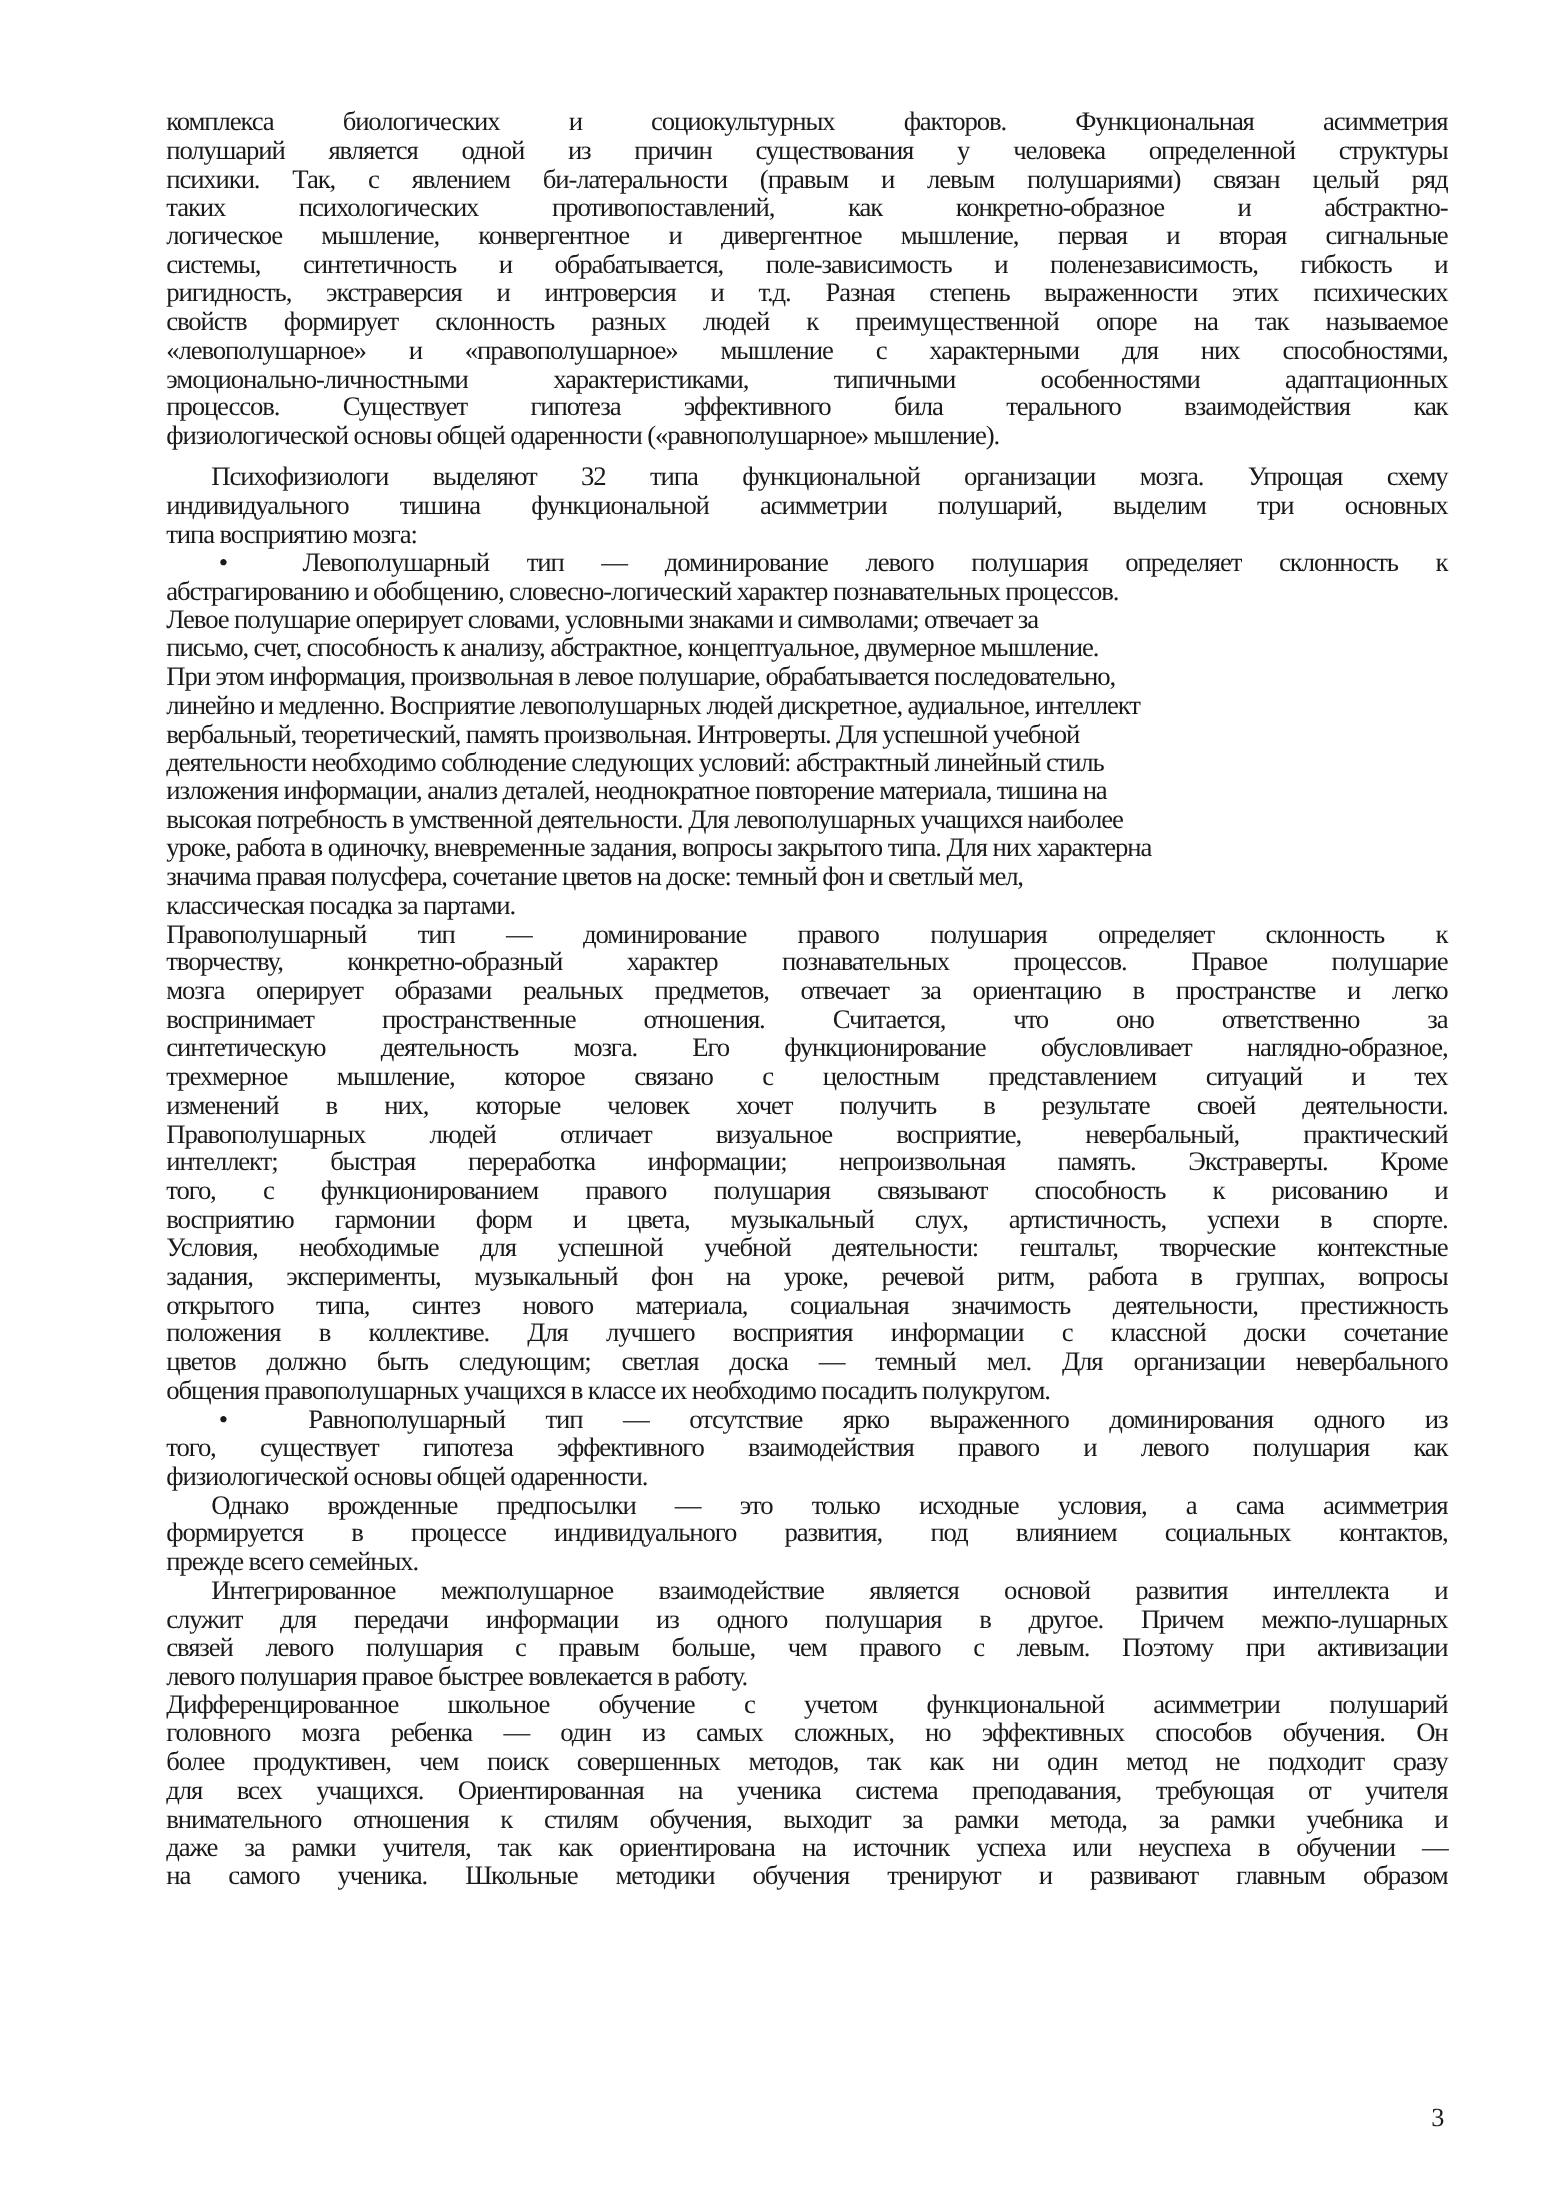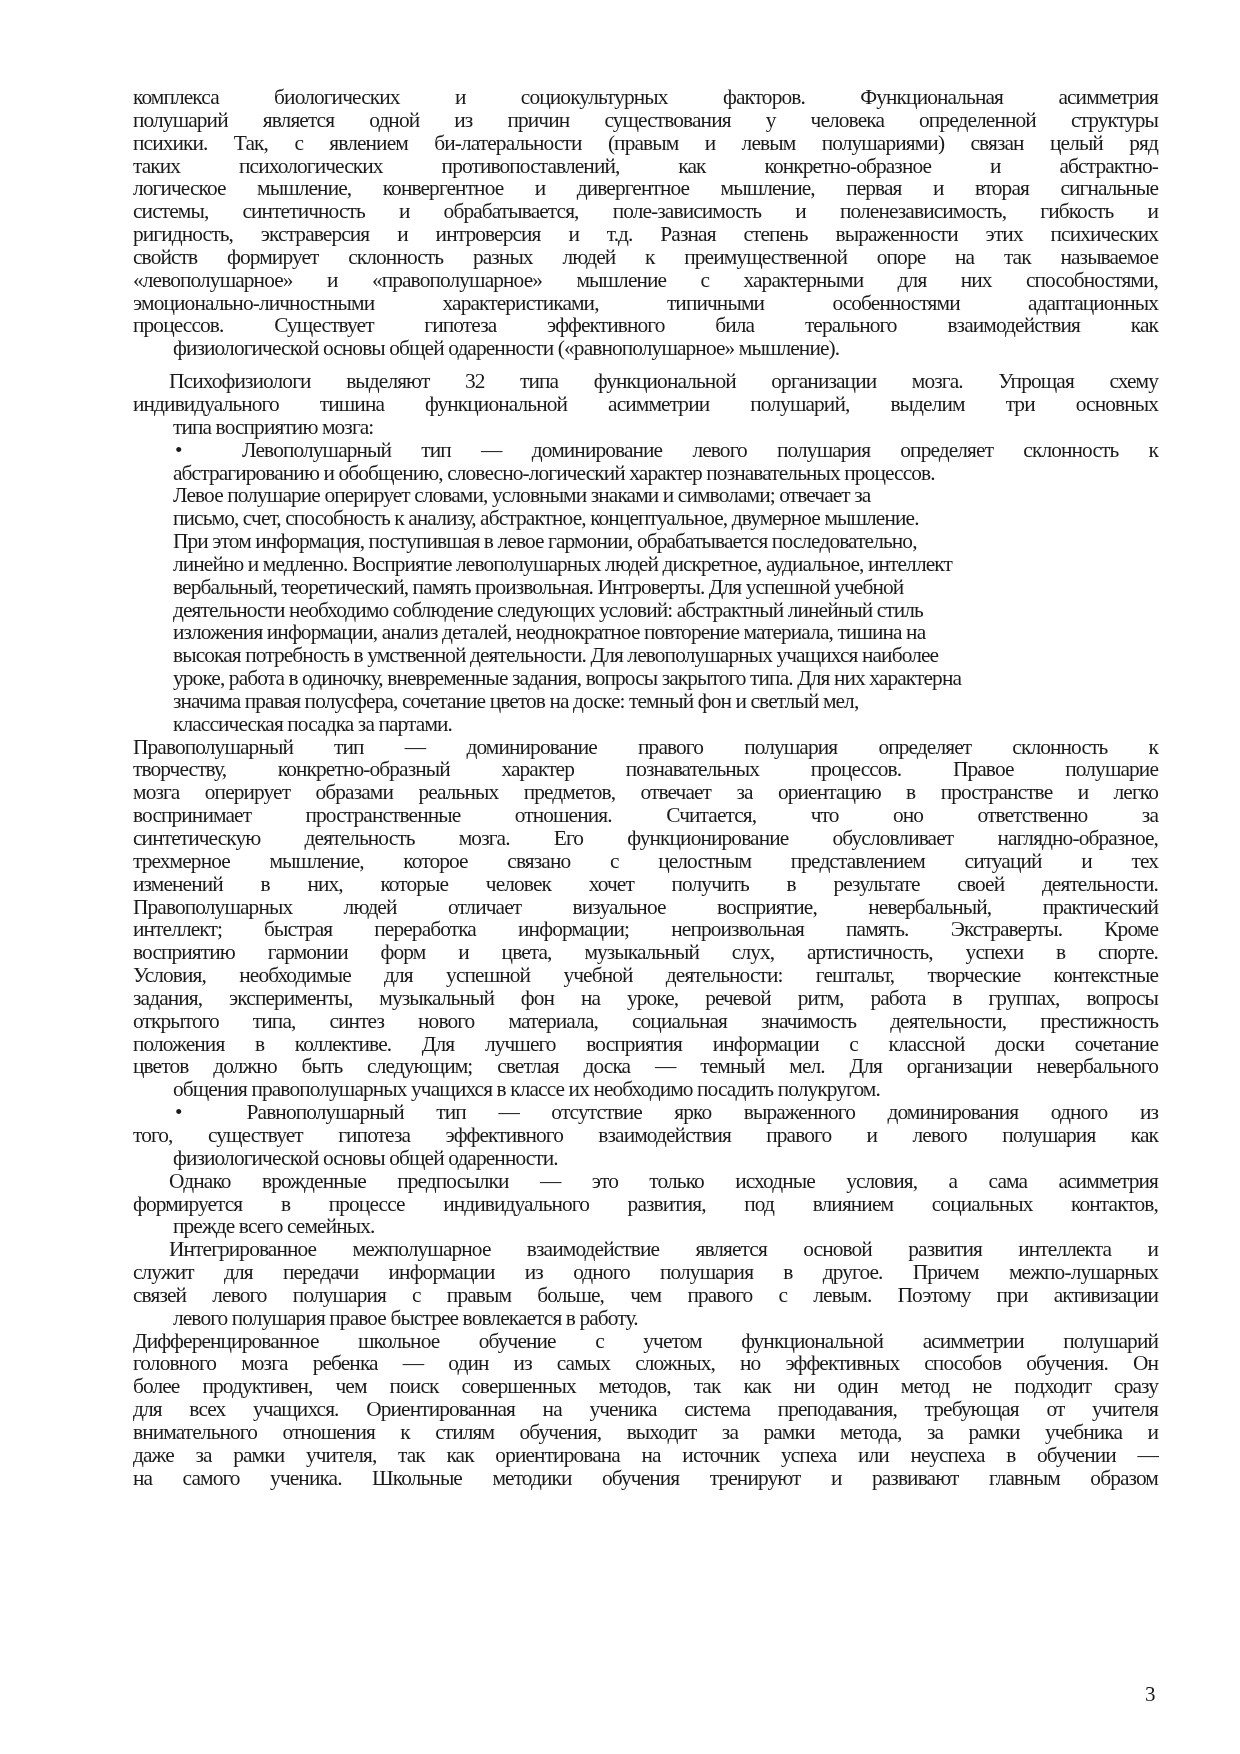--- a/index.html
+++ b/index.html
@@ -32,21 +32,20 @@
       height: 22.85px;
       white-space: nowrap;
       text-align-last: justify;
       text-align: justify;
       overflow: visible;
       letter-spacing: -0.35px;
       transform-origin: left center;
     }
     .line.last {
       text-align-last: left;
-      margin-left: 40px;
     }
     .line.indent {
       padding-left: 36px;
     }
     .line.bullet-indent {
       padding-left: 42px;
     }
     .line.cond {
       letter-spacing: -0.9px;
     }
@@ -87,41 +86,42 @@
     <span class="line cond indent">Психофизиологи выделяют 32 типа функциональной организации мозга. Упрощая схему</span>
     <span class="line cond">индивидуального тишина функциональной асимметрии полушарий, выделим три основных</span>
     <span class="line cond last">типа восприятию мозга:</span>
   </div>
 
   <div class="block">
     <span class="line cond bullet-indent"><span>•</span>&nbsp;&nbsp;<span>Левополушарный тип — доминирование левого полушария определяет склонность к</span></span>
     <span class="line cond last">абстрагированию и обобщению, словесно-логический характер познавательных процессов.</span>
     <span class="line cond last">Левое полушарие оперирует словами, условными  знаками и символами; отвечает за</span>
     <span class="line cond last">письмо, счет, способность к анализу, абстрактное, концептуальное, двумерное мышление.</span>
-    <span class="line cond last">При этом информация, поступившая в левое гармонии, обрабатывается последовательно,</span>
+    <span class="line cond last">При этом информация, произвольная в левое полушарие, обрабатывается последовательно,</span>
     <span class="line cond last">линейно и медленно. Восприятие левополушарных людей дискретное,   аудиальное, интеллект</span>
     <span class="line cond last">вербальный, теоретический, память произвольная. Интроверты. Для успешной учебной</span>
     <span class="line cond last">деятельности необходимо соблюдение следующих условий: абстрактный линейный стиль</span>
     <span class="line cond last">изложения информации, анализ деталей, неоднократное повторение материала, тишина на</span>
     <span class="line cond last">высокая потребность в умственной деятельности. Для левополушарных учащихся наиболее</span>
     <span class="line cond last">уроке, работа в одиночку, вневременные задания, вопросы закрытого типа. Для них характерна</span>
     <span class="line cond last">значима правая полусфера, сочетание цветов на доске: темный фон и светлый мел,</span>
     <span class="line cond last">классическая посадка за партами.</span>
   </div>
 
   <div class="block">
     <span class="line cond">Правополушарный тип — доминирование правого полушария определяет склонность к</span>
     <span class="line cond">творчеству, конкретно-образный характер познавательных процессов. Правое полушарие</span>
     <span class="line cond">мозга оперирует образами реальных предметов, отвечает за ориентацию в пространстве и легко</span>
     <span class="line cond">воспринимает пространственные отношения. Считается, что оно ответственно за</span>
     <span class="line cond">синтетическую деятельность мозга. Его функционирование обусловливает наглядно-образное,</span>
     <span class="line cond">трехмерное мышление, которое связано с целостным представлением ситуаций и тех</span>
     <span class="line cond">изменений в них, которые человек хочет получить в результате своей деятельности.</span>
     <span class="line cond">Правополушарных людей отличает визуальное восприятие, невербальный,   практический</span>
     <span class="line cond">интеллект; быстрая переработка информации;  непроизвольная память. Экстраверты. Кроме</span>
+    <span class="line cond">того, с функционированием правого полушария связывают способность к рисованию и</span>
     <span class="line cond">восприятию гармонии форм и цвета, музыкальный слух, артистичность, успехи в спорте.</span>
     <span class="line cond">Условия, необходимые для успешной учебной деятельности: гештальт, творческие контекстные</span>
     <span class="line cond">задания, эксперименты, музыкальный фон на уроке, речевой ритм, работа в группах, вопросы</span>
     <span class="line cond">открытого типа, синтез нового материала, социальная значимость деятельности, престижность</span>
     <span class="line cond">положения в коллективе. Для лучшего восприятия информации с классной доски сочетание</span>
     <span class="line cond">цветов должно быть следующим; светлая доска — темный мел. Для организации невербального</span>
     <span class="line cond last">общения правополушарных учащихся в классе их необходимо посадить полукругом.</span>
   </div>
 
   <div class="block">

